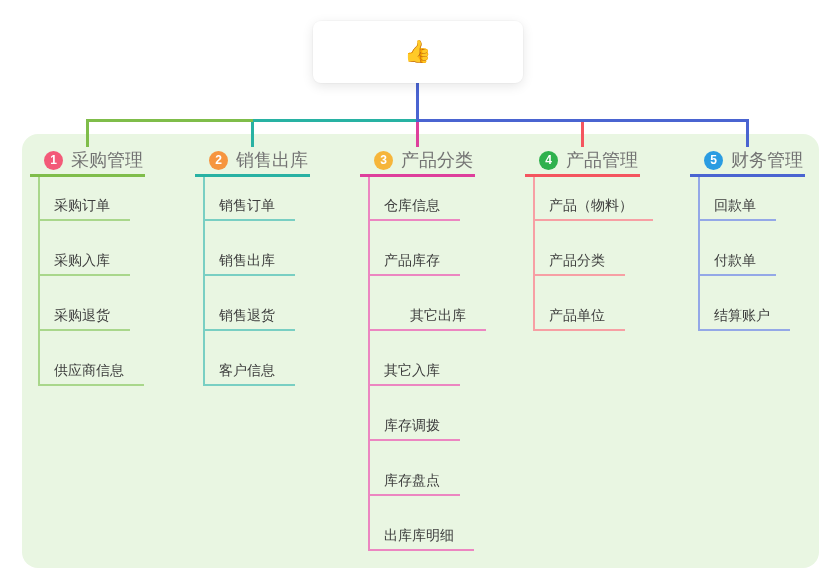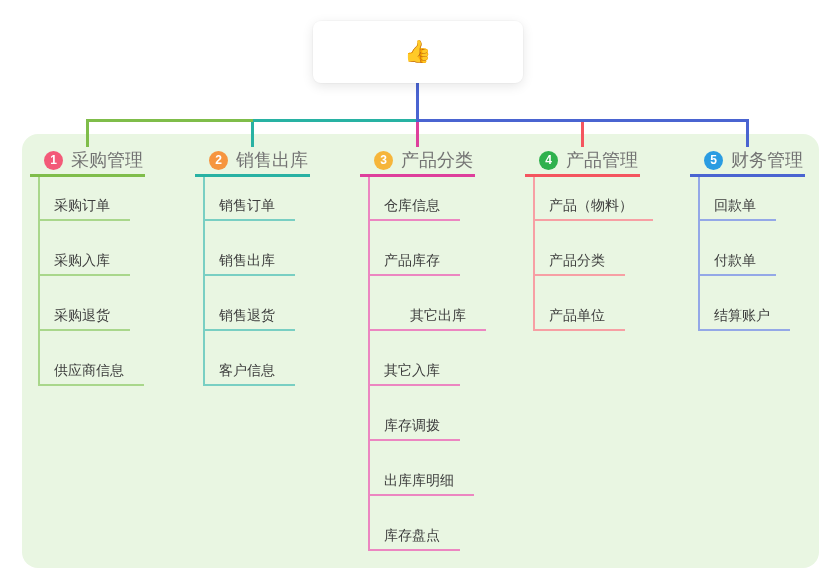--- a/index.html
+++ b/index.html
@@ -112,24 +112,24 @@
           <div class="child">
             <span class="child-label" style="border-bottom-color: rgb(236, 134, 193); padding-left: 40px;">其它出库</span>
           </div>
           <div class="child">
             <span class="child-label" style="border-bottom-color: rgb(236, 134, 193);">其它入库</span>
           </div>
           <div class="child">
             <span class="child-label" style="border-bottom-color: rgb(236, 134, 193);">库存调拨</span>
           </div>
           <div class="child">
-            <span class="child-label" style="border-bottom-color: rgb(236, 134, 193);">出库库明细</span>
+            <span class="child-label" style="border-bottom-color: rgb(236, 134, 193);">库存盘点</span>
           </div>
           <div class="child">
-            <span class="child-label" style="border-bottom-color: rgb(236, 134, 193);">库存盘点</span>
+            <span class="child-label" style="border-bottom-color: rgb(236, 134, 193);">出库库明细</span>
           </div>
         </div>
   </div>
 
   <div class="branch" style="left: 525px;">
     <div class="branch-header" style="border-bottom-color: rgb(244, 85, 95);">
       <span class="badge" style="background: rgb(47, 177, 77);">4</span>
       <span class="branch-title">产品管理</span>
     </div>
     <div class="children" style="border-left-color: rgb(247, 159, 164);">

